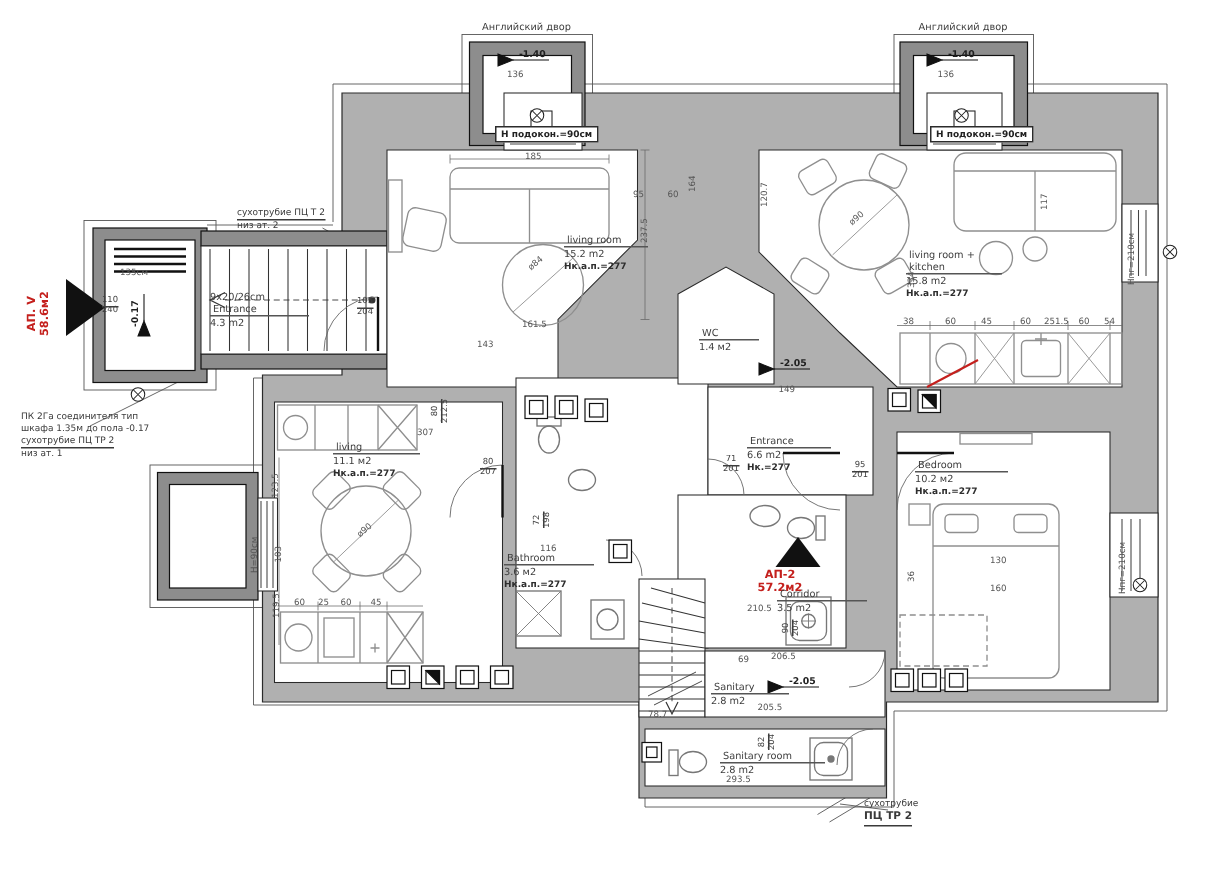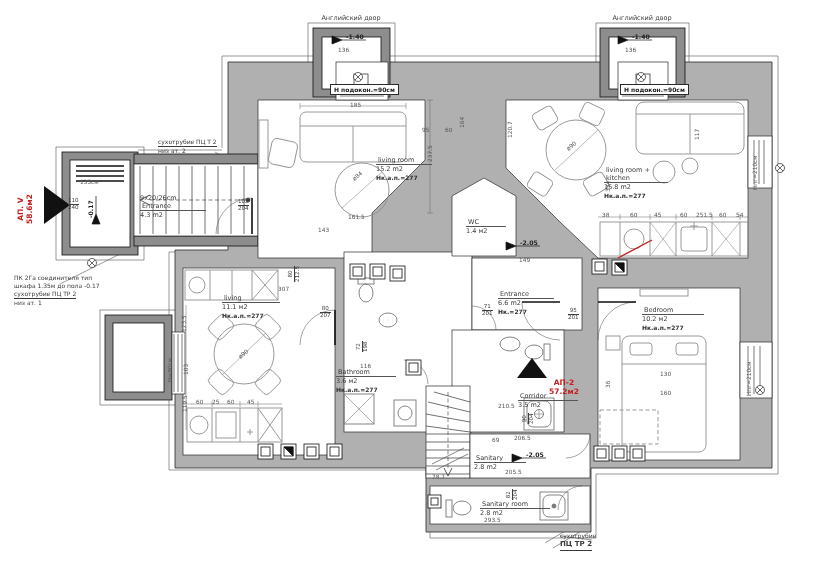--- a/index.html
+++ b/index.html
@@ -324,21 +324,21 @@
   <span class="lvl v" style="left:88px;top:218px">-0.17</span>
 
   <span class="dim v" style="left:753px;top:190px">Нпг=210см</span>
   <span class="dim v" style="left:747px;top:396px">Нпг=210см</span>
   <span class="dim v" style="left:168px;top:382px">Н=90см</span>
 
   <div class="ap v red" style="left:16px;top:224px">
     <span>АП. V</span><br>
     <span>58.6м2</span>
   </div>
-  <div class="ap red" style="left:540px;top:378px;width:48px">
+  <div class="ap red" style="left:496px;top:378px;width:48px">
     <span>АП-2</span><br>
     <span>57.2м2</span>
   </div>
 
   <div class="lbl rlabel" style="left:140px;top:194px;width:66px">
     <span class="nt">9x20/26cm</span>
     <span class="nm">Entrance</span>
     <span class="ar">4.3 m2</span>
   </div>
   <div class="lbl rlabel" style="left:376px;top:156px;width:56px">
@@ -349,21 +349,21 @@
   <div class="lbl rlabel" style="left:604px;top:166px;width:64px">
     <span class="nm">living room + kitchen</span>
     <span class="ar">15.8 m2</span>
     <span class="ht">Нк.а.п.=277</span>
   </div>
   <div class="lbl rlabel" style="left:222px;top:294px;width:58px">
     <span class="nm">living</span>
     <span class="ar">11.1 м2</span>
     <span class="ht">Нк.а.п.=277</span>
   </div>
-  <div class="lbl rlabel" style="left:642px;top:306px;width:62px">
+  <div class="lbl rlabel" style="left:610px;top:306px;width:62px">
     <span class="nm">Bedroom</span>
     <span class="ar">10.2 м2</span>
     <span class="ht">Нк.а.п.=277</span>
   </div>
   <div class="lbl rlabel" style="left:336px;top:368px;width:60px">
     <span class="nm">Bathroom</span>
     <span class="ar">3.6 м2</span>
     <span class="ht">Нк.а.п.=277</span>
   </div>
   <div class="lbl rlabel" style="left:498px;top:290px;width:56px">
@@ -391,21 +391,21 @@
   <div class="ann" style="left:158px;top:138px">
     <span class="u">сухотрубие ПЦ Т 2</span><br>
     <span>низ ат. 2</span>
   </div>
   <div class="ann" style="left:14px;top:274px">
     <span>ПК 2Га соединителя тип</span><br>
     <span>шкафа 1.35м до пола -0.17</span><br>
     <span class="u">сухотрубие ПЦ ТР 2</span><br>
     <span>низ ат. 1</span>
   </div>
-  <div class="ann" style="left:560px;top:532px">
+  <div class="ann" style="left:576px;top:532px">
     <span>сухотрубие</span><br>
     <span class="u" style="font-weight:bold;font-size:7px">ПЦ ТР 2</span>
   </div>
 
   <div id="gen-layer">
         <span class="dim" style="left: 350px; top: 103px;">185</span>
         <span class="dim" style="left: 422px; top: 128px;">95</span>
         <span class="dim" style="left: 445px; top: 128px;">60</span>
         <span class="dim v" style="left: 428px; top: 162px;">237.5</span>
         <span class="dim v" style="left: 460px; top: 128px;">164</span>

